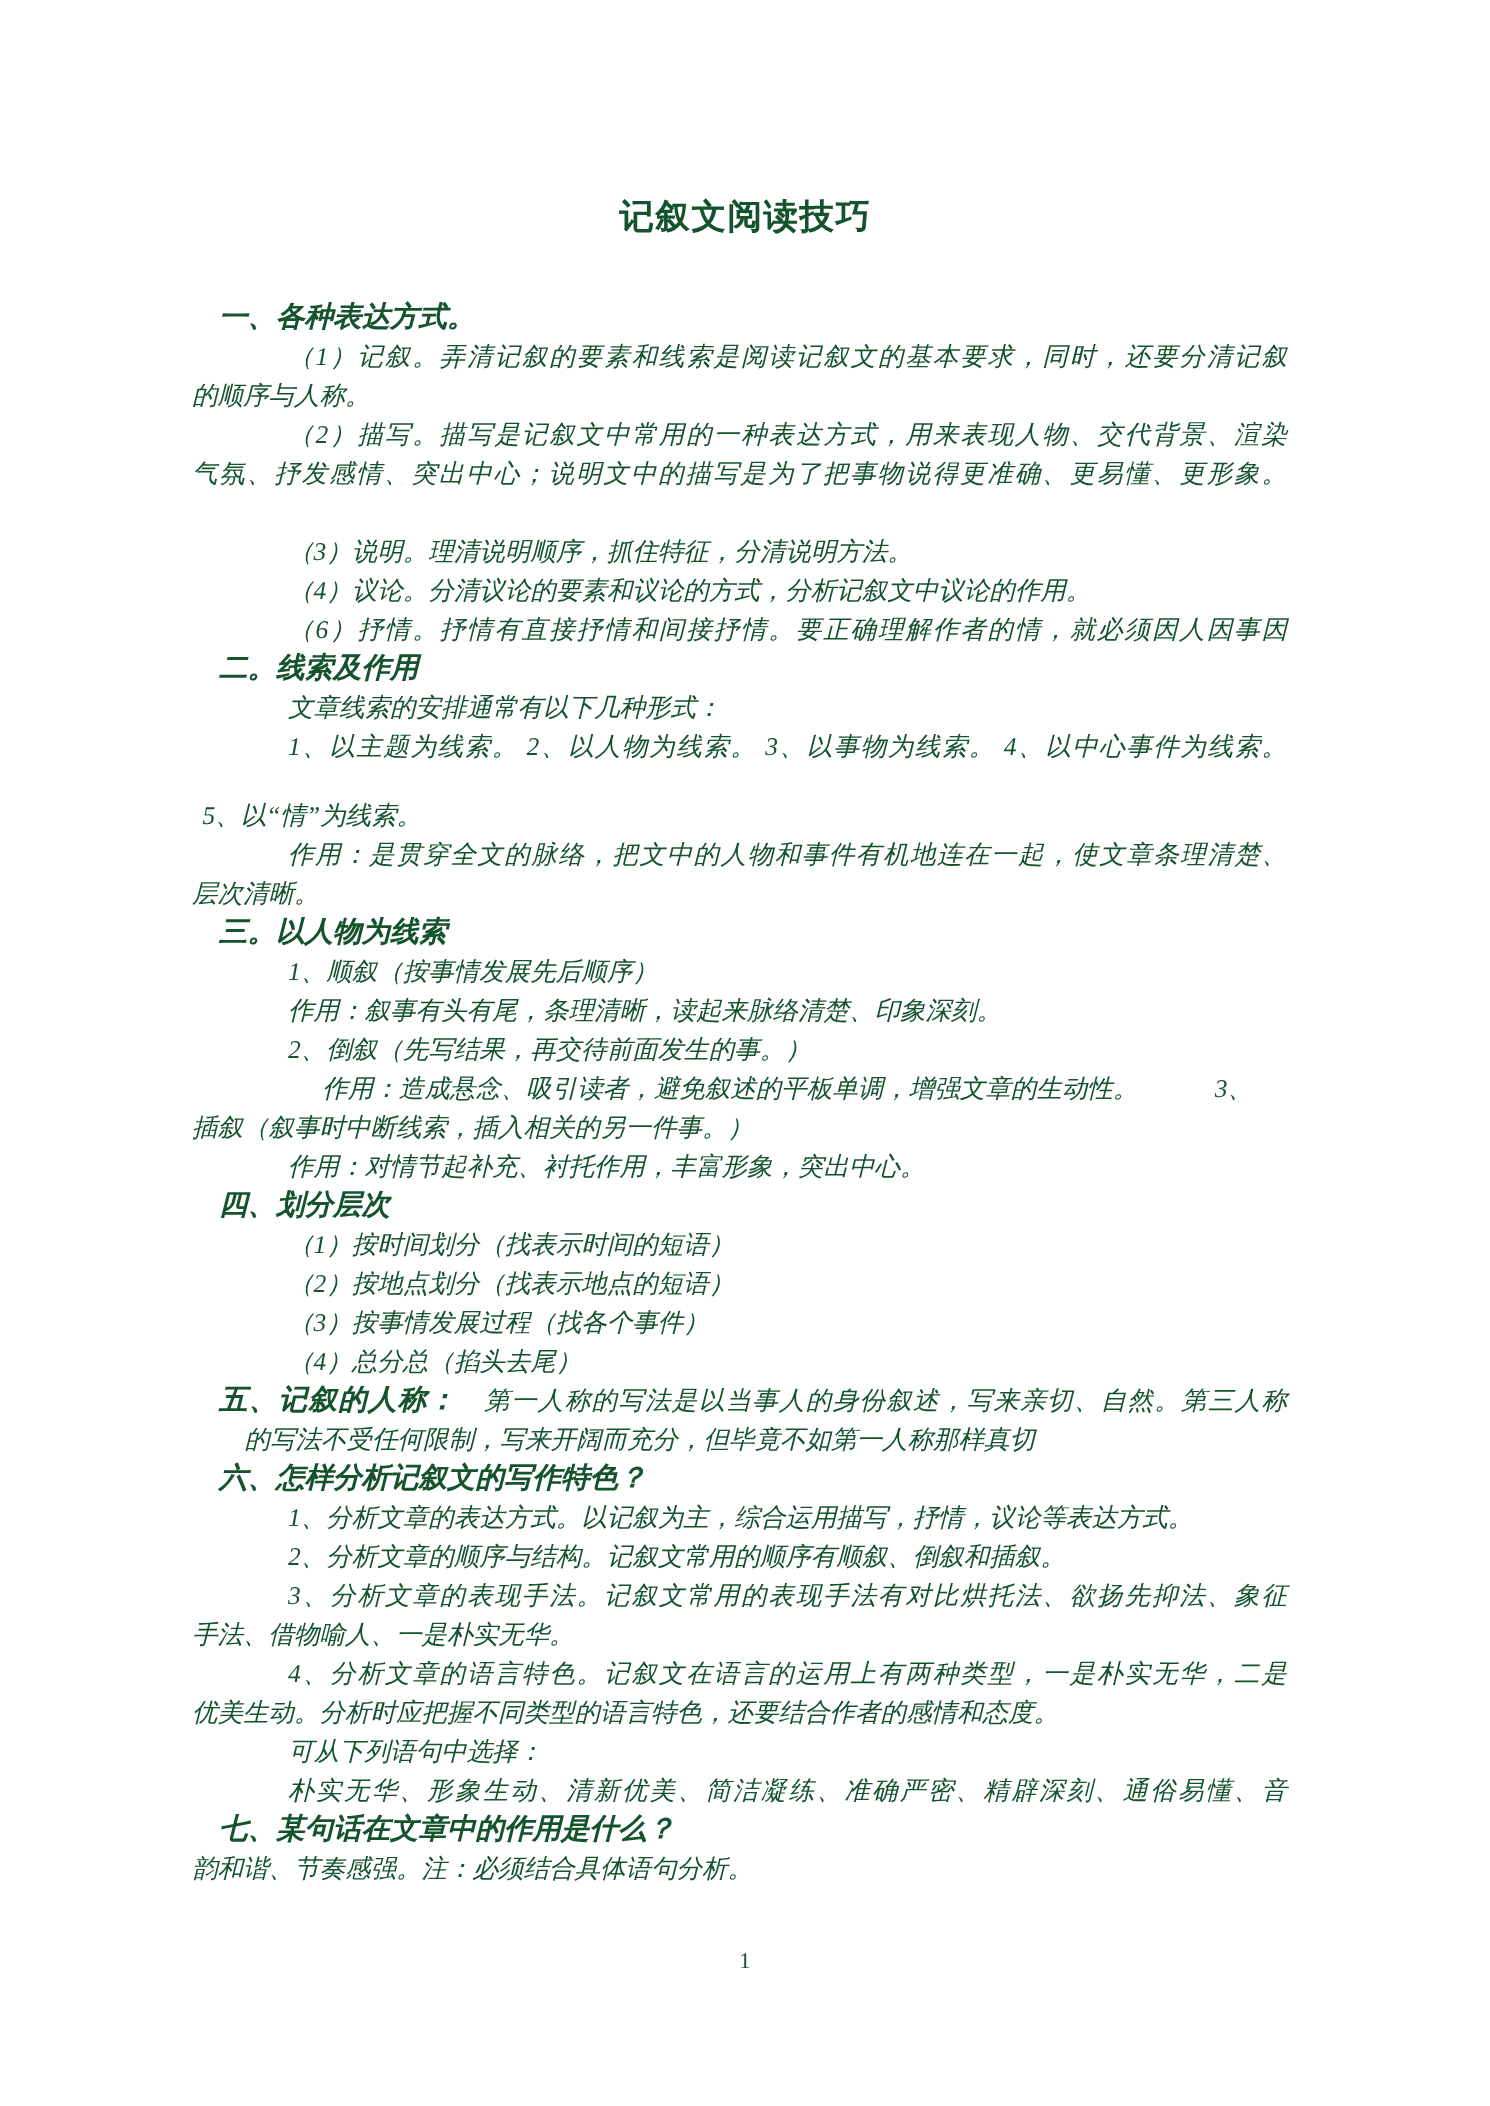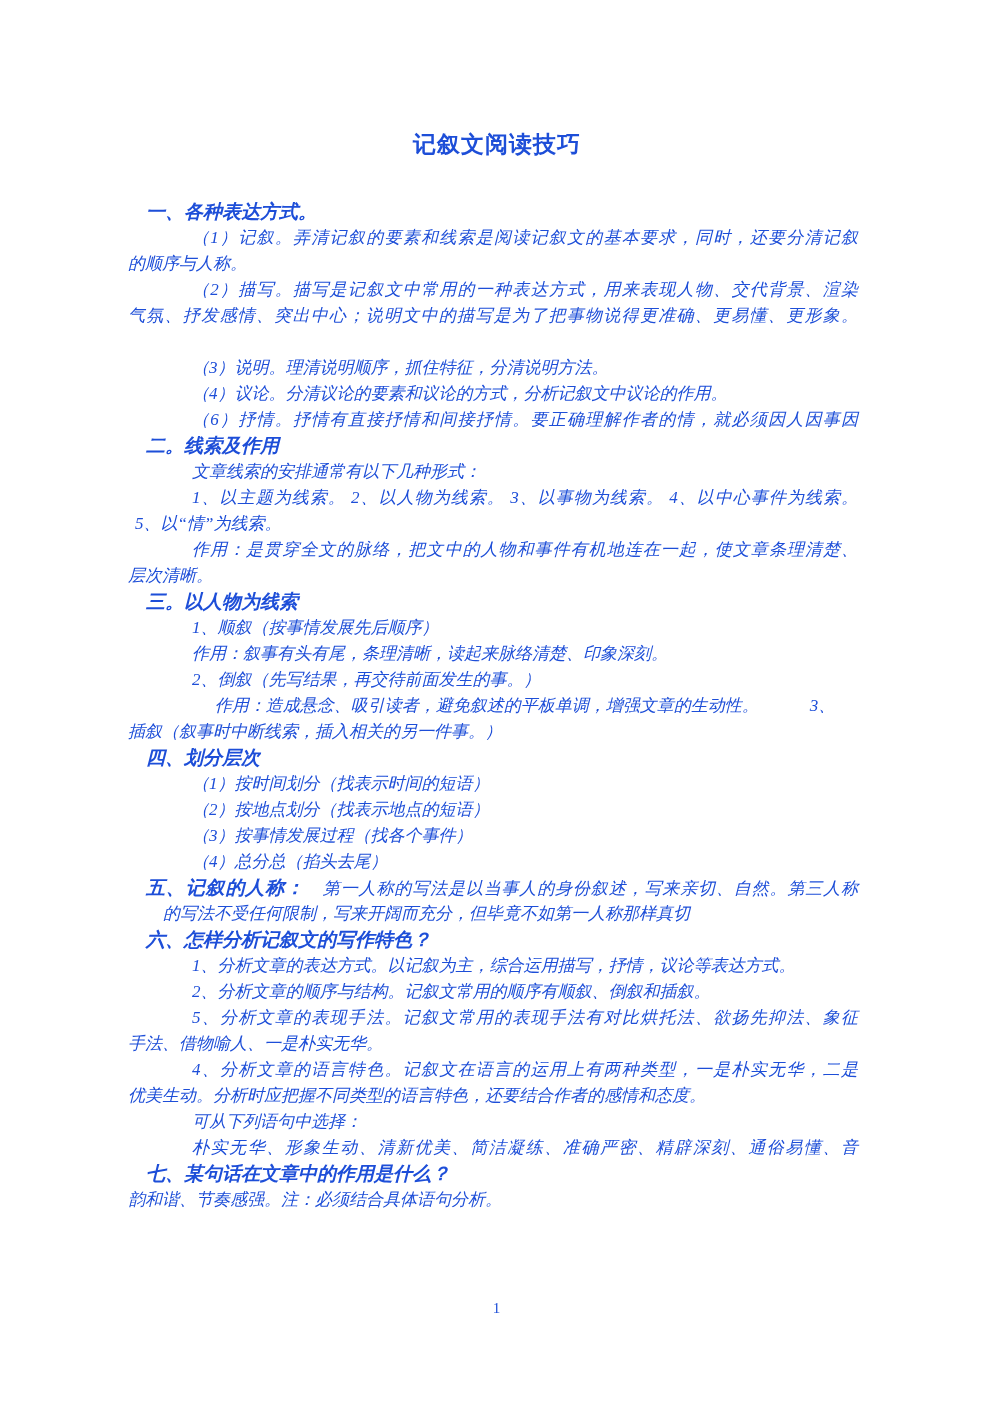--- a/index.html
+++ b/index.html
@@ -1,21 +1,21 @@
 <!DOCTYPE html>
 <html><head>
 <meta charset="utf-8">
 <style>
   html,body{margin:0;padding:0;}
   body{background:#ffffff;}
   .page{
     position:relative;
     width:993px;height:1404px;
     background:#ffffff;
-    color:#1d4ed8;
+    color:#14532d;
     font-family:"Liberation Serif","DejaVu Serif",serif;
     overflow:hidden;
   }
   .title{
     position:absolute;
     left:132px;top:131px;width:730px;
     text-align:center;
     font-size:23px;font-weight:bold;
     line-height:28px;
     letter-spacing:1px;
@@ -56,40 +56,41 @@
       <div class="line" style="padding-left: 0px;"><span class="r">的顺序与人称。</span></div>
       <div class="line j" style="padding-left: 64px;"><span class="r">（2）描写。描写是记叙文中常用的一种表达方式，用来表现人物、交代背景、渲染</span></div>
       <div class="line j" style="padding-left: 0px;"><span class="r">气氛、抒发感情、突出中心；说明文中的描写是为了把事物说得更准确、更易懂、更形象。</span></div>
       <div class="line" style="padding-left: 0px;">&nbsp;</div>
       <div class="line" style="padding-left: 64px;"><span class="r">（3）说明。理清说明顺序，抓住特征，分清说明方法。</span></div>
       <div class="line" style="padding-left: 64px;"><span class="r">（4）议论。分清议论的要素和议论的方式，分析记叙文中议论的作用。</span></div>
       <div class="line j" style="padding-left: 64px;"><span class="r">（6）抒情。抒情有直接抒情和间接抒情。要正确理解作者的情，就必须因人因事因</span></div>
       <div class="line" style="padding-left: 18px;"><span class="b">二。</span><span class="b">线索及作用</span></div>
       <div class="line" style="padding-left: 64px;"><span class="r">文章线索的安排通常有以下几种形式：</span></div>
       <div class="line j" style="padding-left: 64px;"><span class="r">1、以主题为线索。 2、以人物为线索。 3、以事物为线索。 4、以中心事件为线索。</span></div>
-      <div class="line" style="padding-left: 7px;"><span class="r">5、以“情”为线索。</span></div>
+      <div class="line" style="padding-left: 7px; margin-top: 20px;"><span class="r">5、以“情”为线索。</span></div>
       <div class="line j" style="padding-left: 64px;"><span class="r">作用：是贯穿全文的脉络，把文中的人物和事件有机地连在一起，使文章条理清楚、</span></div>
       <div class="line" style="padding-left: 0px;"><span class="r">层次清晰。</span></div>
       <div class="line" style="padding-left: 18px;"><span class="b">三。</span><span class="b">以人物为线索</span></div>
       <div class="line" style="padding-left: 64px;"><span class="r">1、顺叙（按事情发展先后顺序）</span></div>
       <div class="line" style="padding-left: 64px;"><span class="r">作用：叙事有头有尾，条理清晰，读起来脉络清楚、印象深刻。</span></div>
       <div class="line" style="padding-left: 64px;"><span class="r">2、倒叙（先写结果，再交待前面发生的事。）</span></div>
       <div class="line" style="padding-left: 64px; text-align: center;"><span class="r">作用：造成悬念、吸引读者，避免叙述的平板单调，增强文章的生动性。　　　3、</span></div>
       <div class="line" style="padding-left: 0px;"><span class="r">插叙（叙事时中断线索，插入相关的另一件事。）</span></div>
+      <div class="line" style="padding-left: 64px;"><span class="r">作用：对情节起补充、衬托作用，丰富形象，突出中心。</span></div>
       <div class="line" style="padding-left: 18px;"><span class="b">四、划分层次</span></div>
       <div class="line" style="padding-left: 64px;"><span class="r">（1）按时间划分（找表示时间的短语）</span></div>
       <div class="line" style="padding-left: 64px;"><span class="r">（2）按地点划分（找表示地点的短语）</span></div>
       <div class="line" style="padding-left: 64px;"><span class="r">（3）按事情发展过程（找各个事件）</span></div>
       <div class="line" style="padding-left: 64px;"><span class="r">（4）总分总（掐头去尾）</span></div>
       <div class="line j" style="padding-left: 18px;"><span class="b">五、记叙的人称：</span><span class="r">　第一人称的写法是以当事人的身份叙述，写来亲切、自然。第三人称</span></div>
       <div class="line" style="padding-left: 35px;"><span class="r">的写法不受任何限制，写来开阔而充分，但毕竟不如第一人称那样真切</span></div>
       <div class="line" style="padding-left: 18px;"><span class="b">六、怎样分析记叙文的写作特色？</span></div>
       <div class="line" style="padding-left: 64px;"><span class="r">1、分析文章的表达方式。以记叙为主，综合运用描写，抒情，议论等表达方式。</span></div>
       <div class="line" style="padding-left: 64px;"><span class="r">2、分析文章的顺序与结构。记叙文常用的顺序有顺叙、倒叙和插叙。</span></div>
-      <div class="line j" style="padding-left: 64px;"><span class="r">5、分析文章的表现手法。记叙文常用的表现手法有对比烘托法、欲扬先抑法、象征</span></div>
+      <div class="line j" style="padding-left: 64px;"><span class="r">3、分析文章的表现手法。记叙文常用的表现手法有对比烘托法、欲扬先抑法、象征</span></div>
       <div class="line" style="padding-left: 0px;"><span class="r">手法、借物喻人、一是朴实无华。</span></div>
       <div class="line j" style="padding-left: 64px;"><span class="r">4、分析文章的语言特色。记叙文在语言的运用上有两种类型，一是朴实无华，二是</span></div>
       <div class="line" style="padding-left: 0px;"><span class="r">优美生动。分析时应把握不同类型的语言特色，还要结合作者的感情和态度。</span></div>
       <div class="line" style="padding-left: 64px;"><span class="r">可从下列语句中选择：</span></div>
       <div class="line j" style="padding-left: 64px;"><span class="r">朴实无华、形象生动、清新优美、简洁凝练、准确严密、精辟深刻、通俗易懂、音</span></div>
       <div class="line" style="padding-left: 18px;"><span class="b">七、某句话在文章中的作用是什么？</span></div>
       <div class="line" style="padding-left: 0px;"><span class="r">韵和谐、节奏感强。注：必须结合具体语句分析。</span></div>
     </div>
 
   <div class="pageno">1</div>

